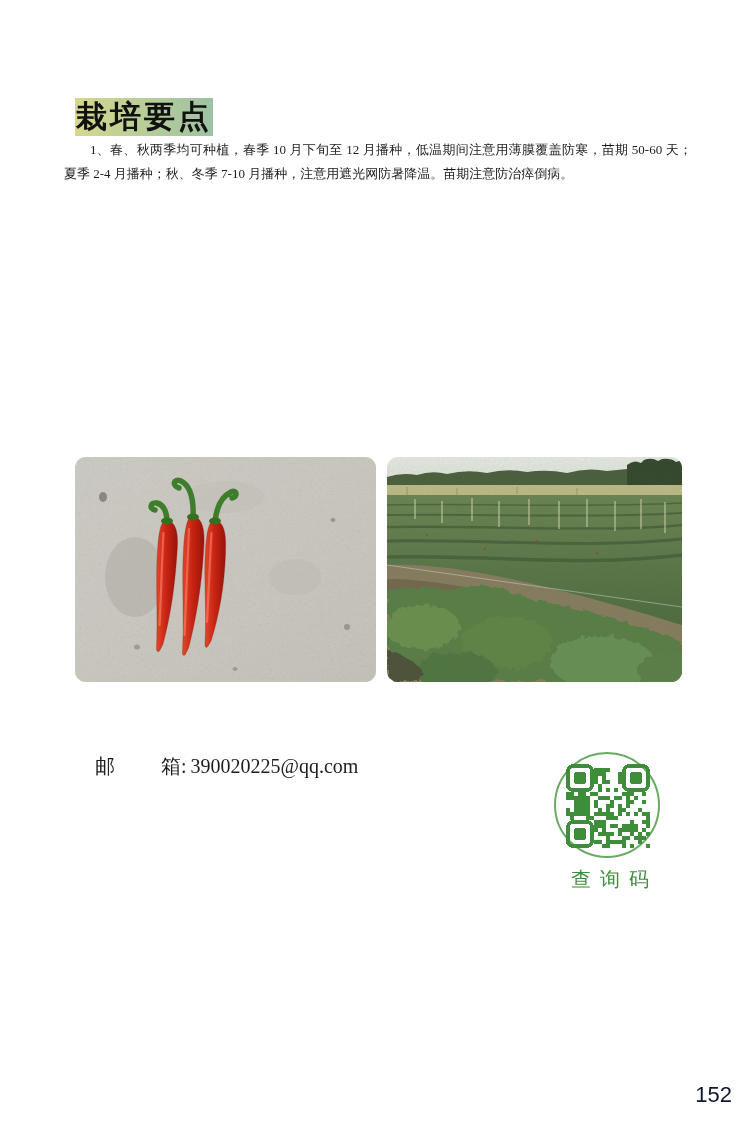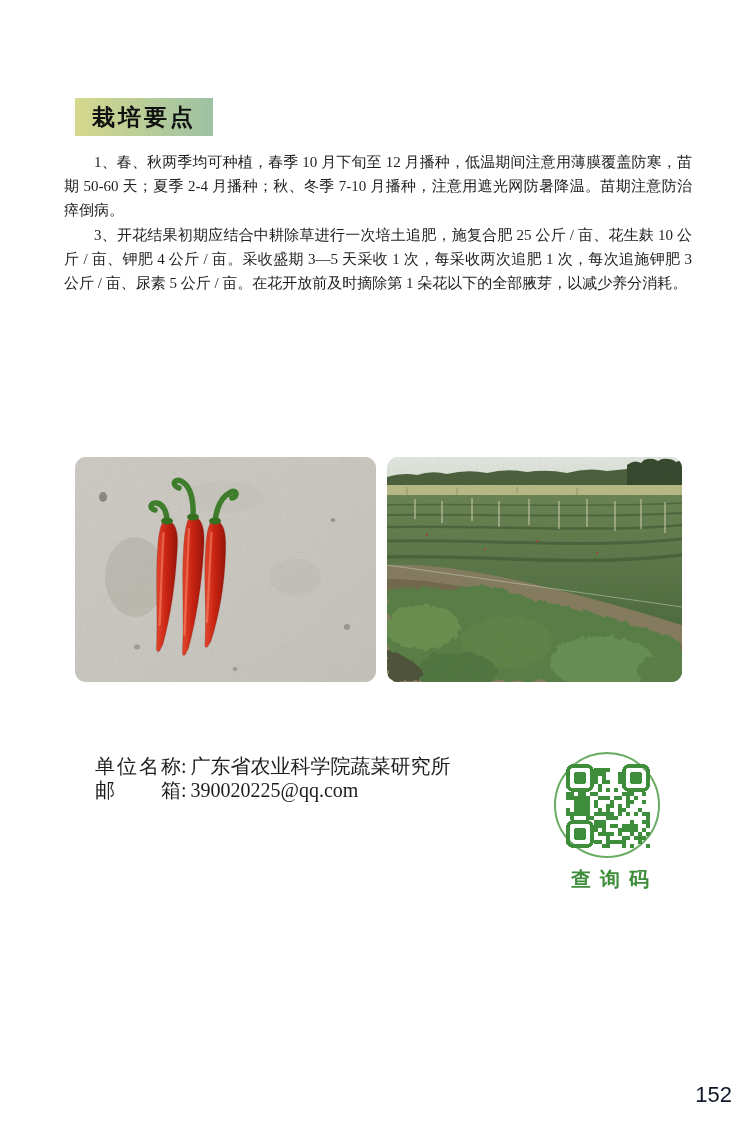--- a/index.html
+++ b/index.html
@@ -6,28 +6,28 @@
   #page{
     position:relative;width:750px;height:1125px;background:#ffffff;overflow:hidden;
     font-family:"Liberation Serif","DejaVu Serif",serif;color:var(--text,#1d1d1d);
   }
   
   .badge{
     position:absolute;left:75px;width:138px;height:38px;
     background:linear-gradient(90deg,var(--badge_left,#d6d88d),var(--badge_right,#9cc2a3));
     display:flex;align-items:center;justify-content:center;
     font-family:"Liberation Sans","DejaVu Sans",sans-serif;
-    font-weight:bold;font-size:23px;letter-spacing:3px;color:#111;
+    font-weight:bold;font-size:31px;letter-spacing:3px;color:#111;
   }
   #badge-cultivation{top:98px;}
   #badge-unit{top:699px;}
   
   #body-text{
-    position:absolute;left:64px;top:150px;width:628px;
-    font-size:15px;line-height:24.2px;text-align:justify;
+    position:absolute;left:64px;top:138px;width:628px;
+    font-size:13px;line-height:24.2px;text-align:justify;
   }
   #body-text p{margin:0;text-indent:2em;}
   
   .photo{position:absolute;top:457px;height:225px;border-radius:11px;overflow:hidden;}
   #photo-peppers{left:75px;width:301px;}
   #photo-field{left:387px;width:295px;}
   .photo svg{display:block;width:100%;height:100%;}
   
   #unit-fields{position:absolute;left:95px;top:754px;width:420px;font-size:20px;line-height:24.4px;}
   .field{white-space:nowrap;}
@@ -36,42 +36,41 @@
   
   #qr-wrap{position:absolute;left:552px;top:748px;width:116px;height:150px;}
   #qr-circle{
     position:absolute;left:2px;top:4px;width:106px;height:106px;border-radius:50%;
     border:2px solid var(--qr_circle,#6aab63);box-sizing:border-box;
   }
   #qr-svg{position:absolute;left:14px;top:16px;width:84px;height:84px;color:var(--qr_green,#3e8d3a);}
   #qr-label{
     position:absolute;left:0;top:118px;width:116px;text-align:center;
     font-family:"Liberation Sans","DejaVu Sans",sans-serif;
-    font-weight:bold;font-size:20px;letter-spacing:9px;text-indent:9px;
+    font-weight:normal;font-size:20px;letter-spacing:9px;text-indent:9px;
     color:var(--qr_green,#3e8d3a);
   }
   
   #page-number{
     position:absolute;right:18px;top:1082px;
     font-family:"Liberation Sans","DejaVu Sans",sans-serif;
     font-size:22px;color:#0f172a;
   }
 </style>
 </head>
 <body>
 
 <div id="page">
 
   <div class="badge" id="badge-cultivation">
     <span>栽培要点</span>
   </div>
 
   <div id="body-text">
     <p>1、春、秋两季均可种植，春季 10 月下旬至 12 月播种，低温期间注意用薄膜覆盖防寒，苗期 50-60 天；夏季 2-4 月播种；秋、冬季 7-10 月播种，注意用遮光网防暑降温。苗期注意防治瘁倒病。</p>
-    <p>3、开花结果初期应结合中耕除草进行一次培土追肥，施复合肥 25 公斤 / 亩、花生麸 10 公斤 / 亩、钾肥 4 公斤 / 亩。采收盛期 3—5 天采收 1 次，每采收两次追肥 1 次，每次追施钾肥 3 公斤 / 亩、尿素 5 公斤 / 亩。在花开放前及时摘除第 1 朵花以下的全部腋芽，以减少养分消耗。</p>
   </div>
 
   <div class="photo" id="photo-peppers">
     <svg viewBox="0 0 301 225" preserveAspectRatio="none">
       <defs>
         <linearGradient id="concGrad" x1="0" y1="0" x2="1" y2="1">
           <stop offset="0" stop-color="#b7b4ad"></stop>
           <stop offset="0.55" stop-color="#b1aea6"></stop>
           <stop offset="1" stop-color="#a9a69d"></stop>
         </linearGradient>
@@ -204,23 +203,20 @@
         <ellipse cx="70" cy="215" rx="40" ry="20" fill="#4f7440"></ellipse>
       </g>
 
       <path d="M0 192 Q20 198 34 212 L34 225 L0 225 Z" fill="#4b4637" opacity="0.85" filter="url(#rough)"></path>
       <rect width="295" height="225" filter="url(#grainG)" opacity="0.14"></rect>
     </svg>
   </div>
 
 
   <div id="unit-fields">
-    <div class="field">
-      <span class="flabel">单位名称</span><span class="colon">:</span><span class="fvalue">广东省农业科学院蔬菜研究所</span>
-    </div>
     <div class="field">
       <span class="flabel">邮箱</span><span class="colon">:</span><span class="fvalue">390020225@qq.com</span>
     </div>
   </div>
 
   <div id="qr-wrap">
     <div id="qr-circle"></div>
     <svg id="qr-svg" viewBox="0 0 21 21" shape-rendering="crispEdges">
       <g fill="currentColor" stroke="none">
 

